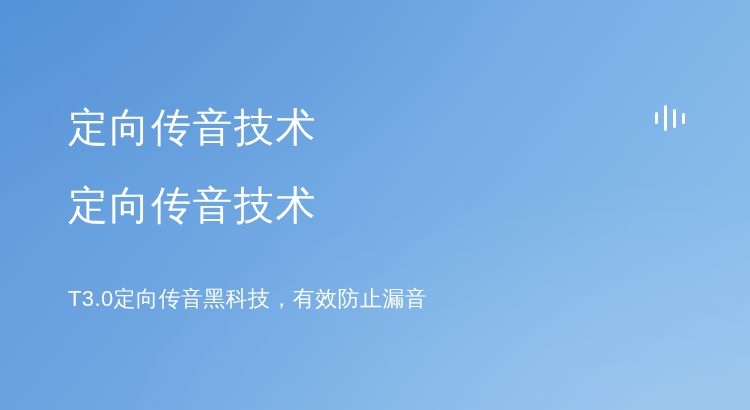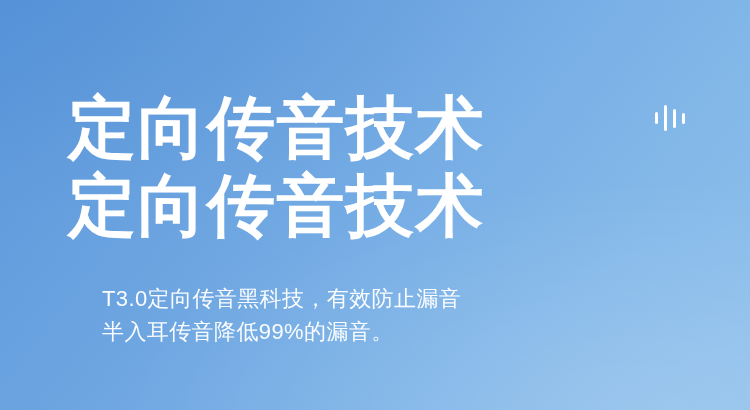--- a/index.html
+++ b/index.html
@@ -48,22 +48,22 @@
     height: 100%;
     z-index: 2;
   }
 
   .headline {
     position: absolute;
     top: 88px;
     left: 0;
     margin: 0;
     color: #ffffff;
-    font-size: 68px;
-    font-weight: 700;
+    font-size: 40px;
+    font-weight: 400;
     line-height: 78px;
     letter-spacing: 1.5px;
     white-space: nowrap;
   }
   .headline .line {
     display: block;
   }
   .headline .line-2 {
     padding-left: 0px;
   }
@@ -76,21 +76,20 @@
     color: #ffffff;
     font-size: 22px;
     font-weight: 400;
     line-height: 33px;
     letter-spacing: 0.4px;
     white-space: nowrap;
     opacity: 0.97;
   }
   .subtitle .line {
     display: block;
-    margin-left: 34px;
   }
 
   
   .wave-icon {
     position: absolute;
     top: 103px;
     left: 655px;
     width: 30px;
     height: 30px;
     z-index: 3;
@@ -123,17 +122,16 @@
 
   <div class="content">
 
     <h1 class="headline">
       <span class="line line-1">定向传音技术</span>
       <span class="line line-2">定向传音技术</span>
     </h1>
 
     <p class="subtitle">
       <span class="line line-1">T3.0定向传音黑科技，有效防止漏音</span>
-      <span class="line line-2">半入耳传音降低99%的漏音。</span>
     </p>
 
   </div>
 </div>
 
 </body></html>

